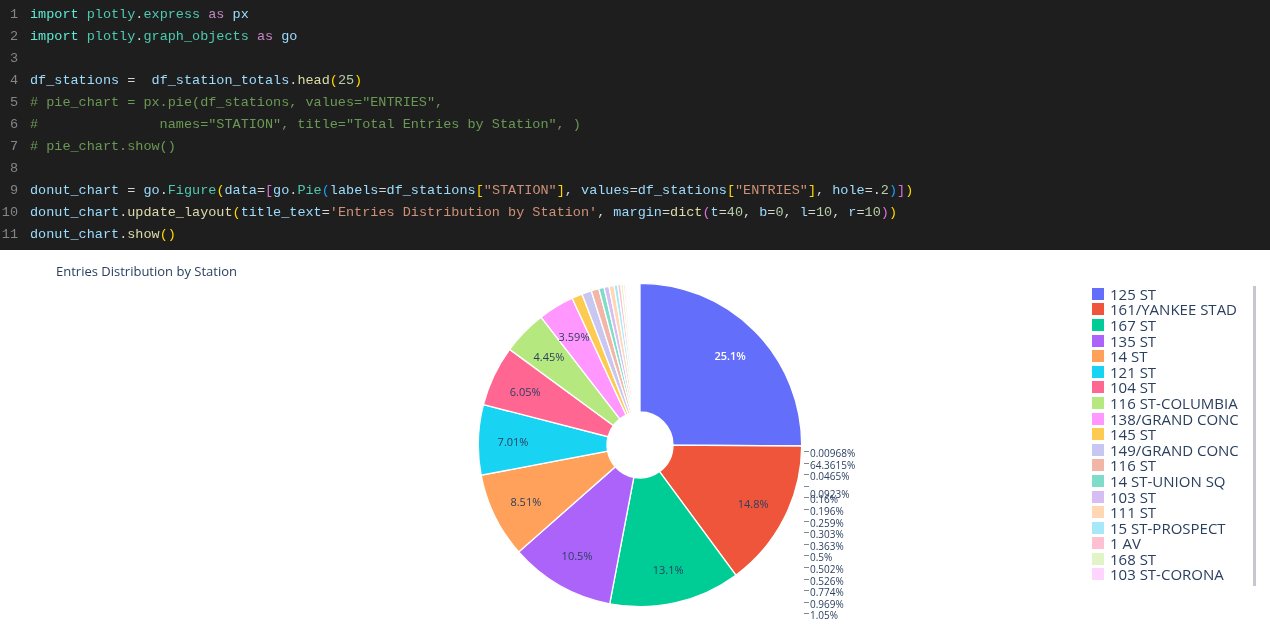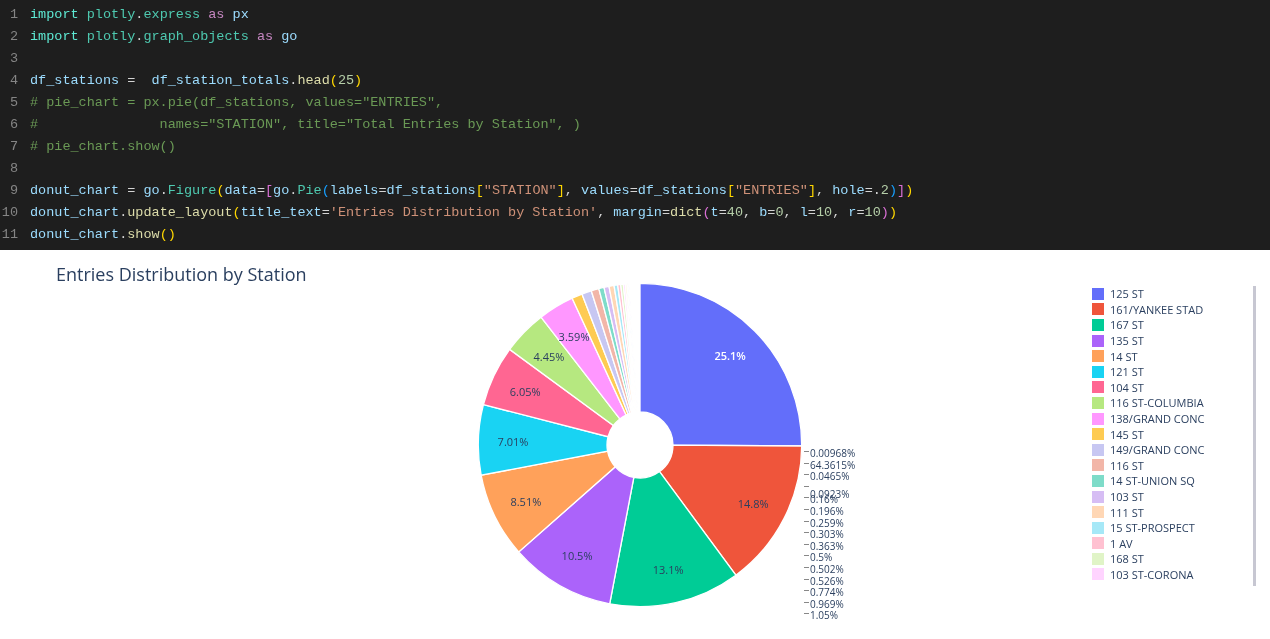--- a/index.html
+++ b/index.html
@@ -55,21 +55,21 @@
     .chart-panel {
       background: #ffffff;
       position: relative;
       height: 380px;
       font-family: "Open Sans", Arial, sans-serif;
     }
     .chart-title {
       position: absolute;
       top: 12px;
       left: 56px;
-      font-size: 18px;
+      font-size: 13px;
       color: #2a3f5f;
     }
     .donut-wrap {
       position: absolute;
       top: 30px;
       left: 475px;
       width: 330px;
       height: 330px;
     }
     .donut-wrap svg { width: 100%; height: 100%; }
@@ -84,21 +84,21 @@
       position: absolute;
       font-size: 10px;
       color: #2a3f5f;
       white-space: nowrap;
     }
     .legend {
       position: absolute;
       top: 36px;
       right: 14px;
       width: 164px;
-      font-size: 11px;
+      font-size: 15px;
       color: #2a3f5f;
       border-right: 3px solid #c7c7d2;
       padding-right: 4px;
       height: 300px;
     }
     .legend-item {
       display: flex;
       align-items: center;
       height: 15.6px;
       gap: 6px;

